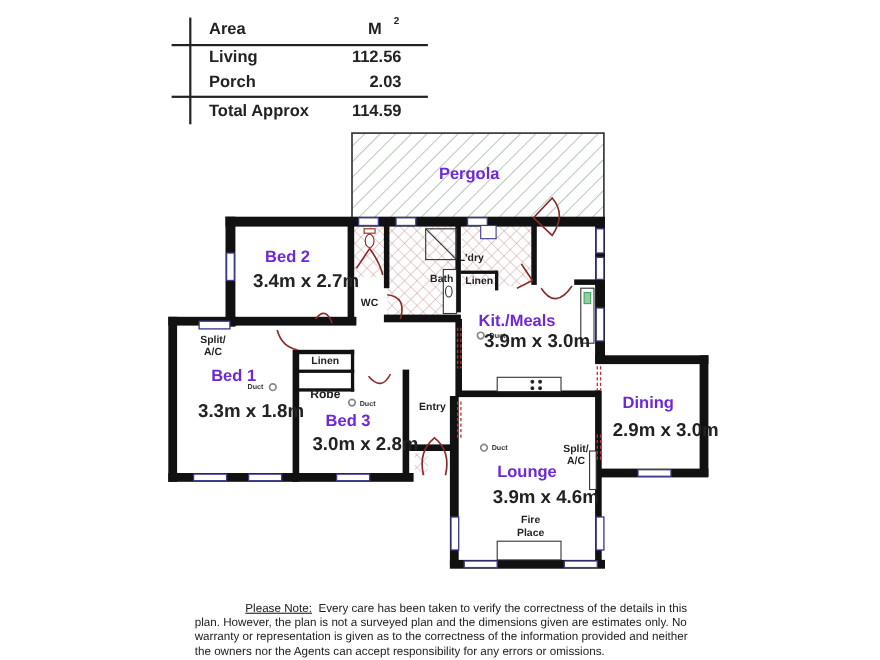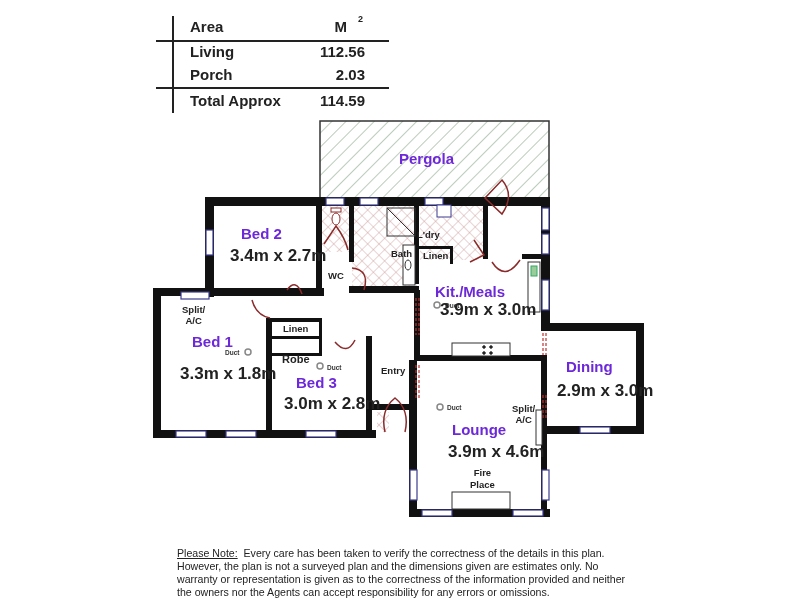--- a/index.html
+++ b/index.html
@@ -8,21 +8,21 @@
   .at-row{position:absolute;left:40px;width:175px;font-weight:bold;font-size:15px;color:#222;}
   .at-row .lbl{position:absolute;left:0;}
   .at-row .val{position:absolute;right:0;}
   .at-vline{position:absolute;left:22px;top:0;width:2px;height:97px;background:#222;}
   .at-hline{position:absolute;left:6px;width:233px;height:2px;background:#222;}
   .room-name{position:absolute;font-weight:bold;font-size:15px;color:#6d28d9;text-align:center;white-space:nowrap;}
   .room-dim{position:absolute;font-weight:bold;font-size:17px;color:#222;white-space:nowrap;}
   .small-lbl{position:absolute;font-weight:bold;font-size:9.5px;color:#222;white-space:nowrap;}
   .duct{position:absolute;font-size:6.5px;font-weight:bold;color:#333;white-space:nowrap;}
   .note{position:absolute;left:177px;top:547px;width:460px;font-size:10.6px;line-height:13px;color:#222;}
-  .note u{}
+  .note u{margin-left:46px;}
   svg{position:absolute;left:0;top:0;}
 </style>
 </head>
 <body>
 
 <div class="area-table">
   <div class="at-vline"></div>
   <div class="at-row" style="top:2px;">
     <span class="lbl">Area</span>
     <span class="val" style="right:18px;">M</span>

